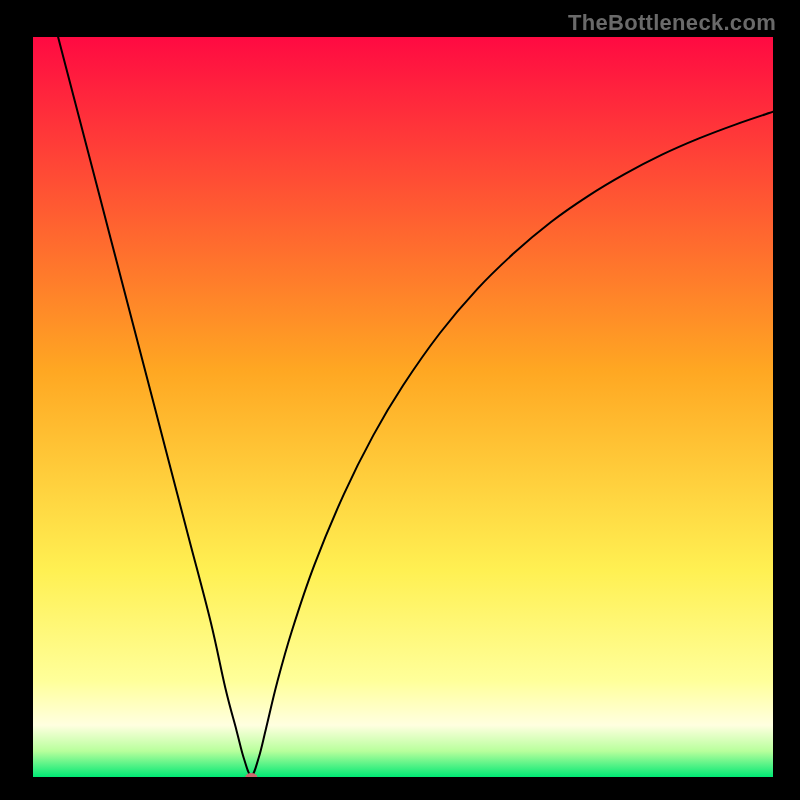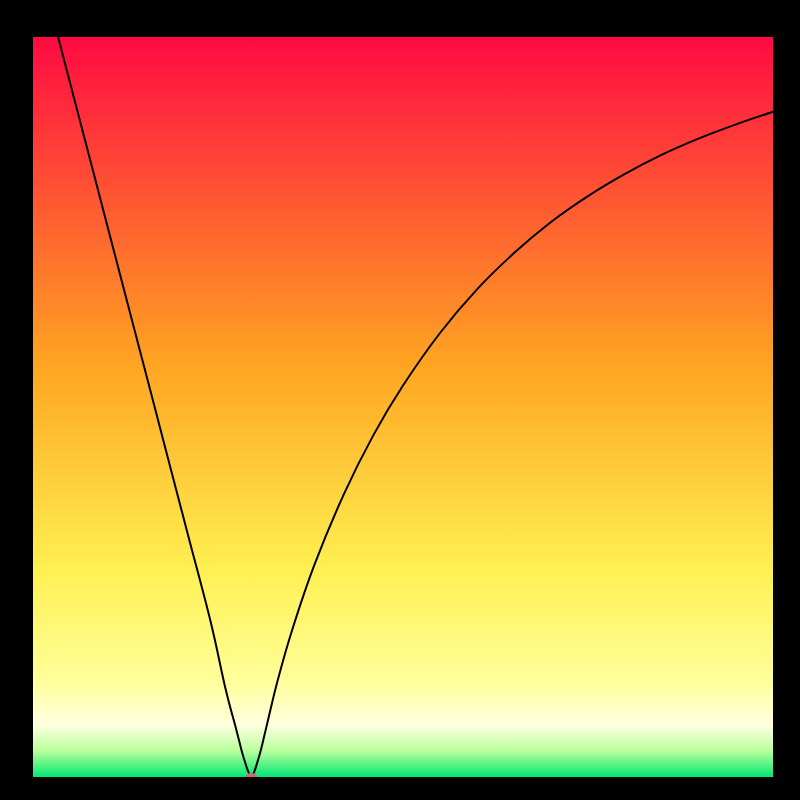--- a/index.html
+++ b/index.html
@@ -49,13 +49,14 @@
             <rect x="0" y="0" width="740" height="740"></rect>
           </clipPath>
         </defs>
         <rect x="0" y="0" width="740" height="740" fill="url(#bg-grad)"></rect>
         <g clip-path="url(#plot-clip)">
           <path d="M 0 -96.19999999999993 C 3.9959999999999996 -80.88199999999993, 14.208 -41.73599999999989, 22.2 -11.099999999999909 C 30.192 19.536000000000076, 36.408 43.36400000000002, 44.4 74 C 52.391999999999996 104.63599999999998, 58.608 128.46400000000003, 66.6 159.10000000000002 C 74.592 189.73600000000002, 80.80799999999999 213.564, 88.8 244.2 C 96.792 274.83599999999996, 103.008 298.664, 111 329.29999999999995 C 118.992 359.9359999999999, 125.20799999999998 383.76399999999995, 133.2 414.4 C 141.19199999999998 445.036, 147.40800000000002 468.864, 155.4 499.5 C 163.392 530.136, 170.94 557.294, 177.6 584.6 C 184.26 611.9060000000001, 187.738 631.6196000000001, 192.4 651.2 C 197.062 670.7804, 200.17000000000004 680.726, 203.50000000000003 693.38 C 206.83 706.034, 208.236 713.3748, 210.89999999999998 721.5 C 213.56399999999996 729.6252, 215.63599999999997 738.6532, 218.29999999999998 738.52 C 220.964 738.3868, 223.03599999999997 729.2848, 225.7 720.76 C 228.364 712.2352, 229.76999999999998 704.7464, 233.1 691.16 C 236.43 677.5735999999999, 239.538 662.8624, 244.20000000000002 645.28 C 248.86200000000002 627.6976, 252.34 614.5256, 259 593.48 C 265.65999999999997 572.4344, 271.876 552.8688, 281.2 528.36 C 290.524 503.8512, 300.144 480.7632, 310.8 457.32 C 321.456 433.8768, 329.744 417.7004, 340.40000000000003 398.12 C 351.05600000000004 378.5396, 358.012 366.92159999999996, 370 348.53999999999996 C 381.988 330.1584, 393.68000000000006 313.316, 407.00000000000006 296 C 420.32000000000005 278.684, 430.68 266.7256, 444 252.33999999999997 C 457.32 237.9544, 467.68 228.20120000000003, 481 216.08000000000004 C 494.32 203.95880000000005, 504.68 195.2564, 518 185 C 531.32 174.7436, 541.68 167.758, 555 159.10000000000002 C 568.32 150.44200000000004, 578.68 144.3592000000001, 592 136.9000000000001 C 605.32 129.44080000000008, 615.68 124.05359999999999, 629 117.65999999999997 C 642.32 111.26639999999995, 652.68 106.84119999999999, 666 101.38 C 679.32 95.9188, 689.68 92.11520000000004, 703 87.32000000000005 C 716.32 82.52480000000006, 733.34 77.00440000000002, 740 74.74000000000001" fill="none" stroke="#000000" stroke-width="2" stroke-linecap="round" stroke-linejoin="round"></path>
           <ellipse cx="218.29999999999998" cy="740" rx="6" ry="4" fill="#cc6a6f"></ellipse>
         </g>
       </svg>
     </div>
+  <div class="watermark" id="wm" style="right: 24px; top: 10px; font-size: 22px;">TheBottleneck.com</div>
 </div>
 
 </body></html>

